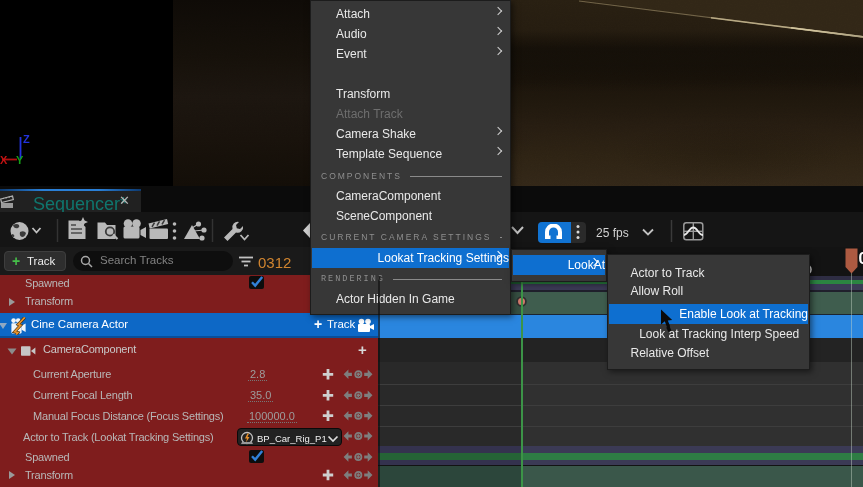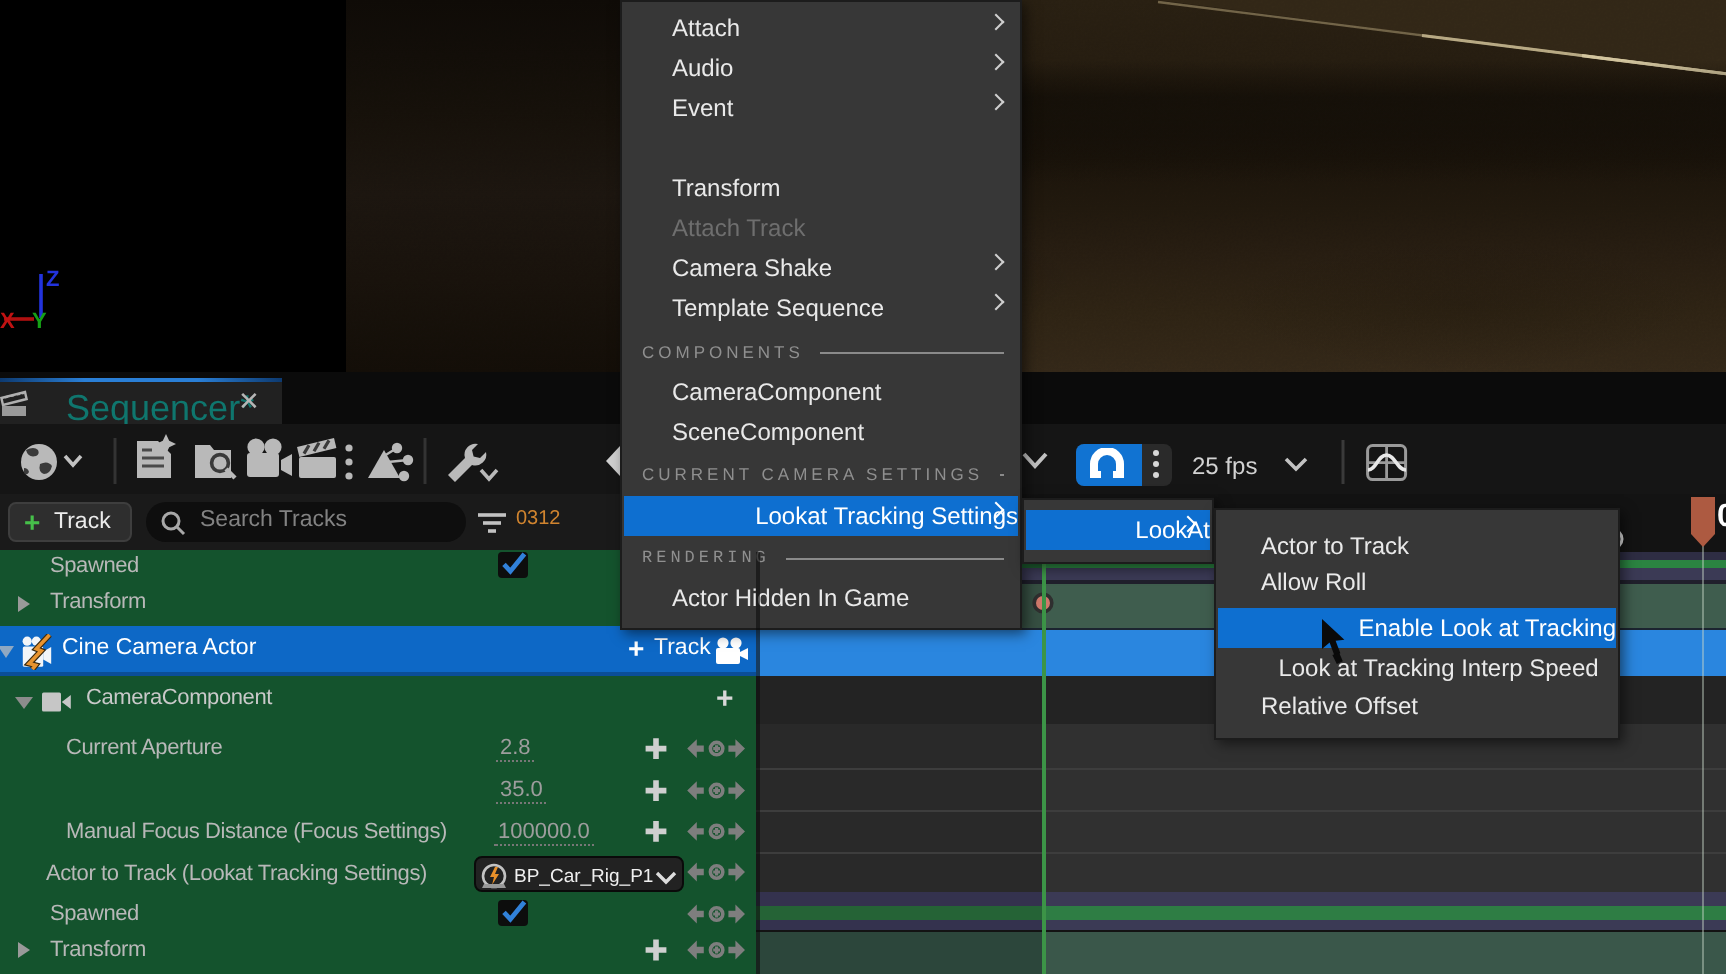--- a/index.html
+++ b/index.html
@@ -164,24 +164,24 @@
       <circle cx="5.5" cy="5.5" r="4" stroke="#a8a8a8" stroke-width="1.5" fill="none"></circle>
       <line x1="8.5" y1="8.5" x2="12" y2="12" stroke="#a8a8a8" stroke-width="1.5"></line>
     </svg>
     <span class="abs" style="left:27px;top:3px;color:#828282;font-size:11.5px;">Search Tracks</span>
   </div>
   <svg class="abs" style="left:238px;top:9px;" width="16" height="11" viewBox="0 0 16 11">
     <line x1="1" y1="1.5" x2="15" y2="1.5" stroke="#c2c2c2" stroke-width="1.8"></line>
     <line x1="3.5" y1="5.5" x2="12.5" y2="5.5" stroke="#c2c2c2" stroke-width="1.8"></line>
     <line x1="6" y1="9.5" x2="10" y2="9.5" stroke="#c2c2c2" stroke-width="1.8"></line>
   </svg>
-  <div class="abs" style="left:258px;top:7px;color:#d0842f;font-size:10px;">0312</div>
-</div>
-
-<div class="abs" id="panel" style="left:0;top:275px;width:378px;height:212px;background:#14532d;">
+  <div class="abs" style="left:258px;top:7px;color:#d0842f;font-size:15px;">0312</div>
+</div>
+
+<div class="abs" id="panel" style="left:0;top:275px;width:378px;height:212px;background:#7f1d1d;">
 
   <div class="prow" style="top:2px;left:25px;">Spawned</div>
   <div class="abs" style="left:249px;top:1px;width:15px;height:12.5px;background:#0d0d0d;border-radius:2px;">
     <svg style="position:absolute;left:0;top:-2px;" width="16" height="15" viewBox="0 0 16 15">
         <path d="M3 8.2 L6.2 11.6 L13.2 3" stroke="#3181d9" stroke-width="2.4" fill="none"></path>
       </svg>
   </div>
 
   <svg class="abs" style="left:8px;top:22px;" width="8" height="10" viewBox="0 0 8 10">
       <path d="M1 1 L7 5 L1 9 Z" fill="#9a9a9a"></path>
@@ -217,20 +217,21 @@
   <svg class="abs" style="left:20.5px;top:71px;" width="15" height="10" viewBox="0 0 15 10">
     <rect x="0" y="0.3" width="9.5" height="9.5" rx="0.8" fill="#c6c6c6"></rect>
     <path d="M14.4 1.5 L14.4 8.5 L9.9 5 Z" fill="#c6c6c6"></path>
   </svg>
   <div class="prow" style="top:68px;left:43px;color:#c9c9c9;">CameraComponent</div>
   <div class="plus" style="left:358px;top:70px;">+</div>
 
   <div class="prow" style="top:93px;left:33px;">Current Aperture</div>
   <div class="pval" style="left:248px;top:93px;">2.8</div>
 
+  <div class="prow" style="top:114px;left:33px;">Current Focal Length</div>
   <div class="pval" style="left:248px;top:114px;">35.0</div>
 
   <div class="prow" style="top:135px;left:33px;">Manual Focus Distance (Focus Settings)</div>
   <div class="pval" style="left:247px;top:135px;">100000.0</div>
 
   <div class="prow" style="top:156px;left:23px;">Actor to Track (Lookat Tracking Settings)</div>
   <div class="abs" style="left:237px;top:153px;width:105px;height:18px;background:#222;border:1px solid #0a0a0a;border-radius:4px;">
     <svg class="abs" style="left:2px;top:2px;" width="14" height="14" viewBox="0 0 14 14">
       <circle cx="7" cy="7" r="5.5" fill="none" stroke="#c2c2c2" stroke-width="1.3"></circle>
       <path d="M7.5 2.5 L5 7.5 L7 7.5 L6 11.5 L9.5 6 L7.5 6 L9 2.5 Z" fill="#e8902a"></path>

